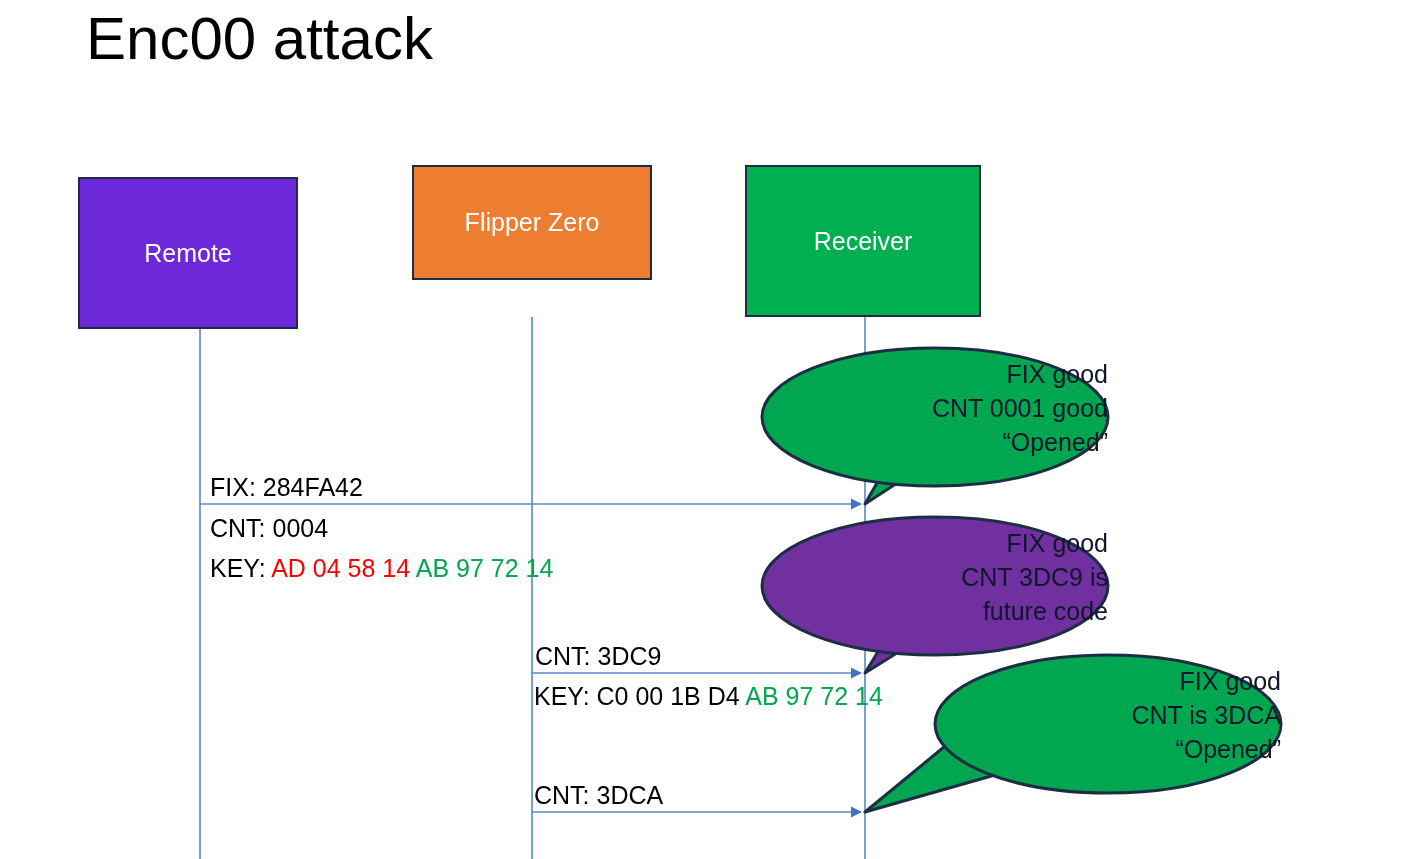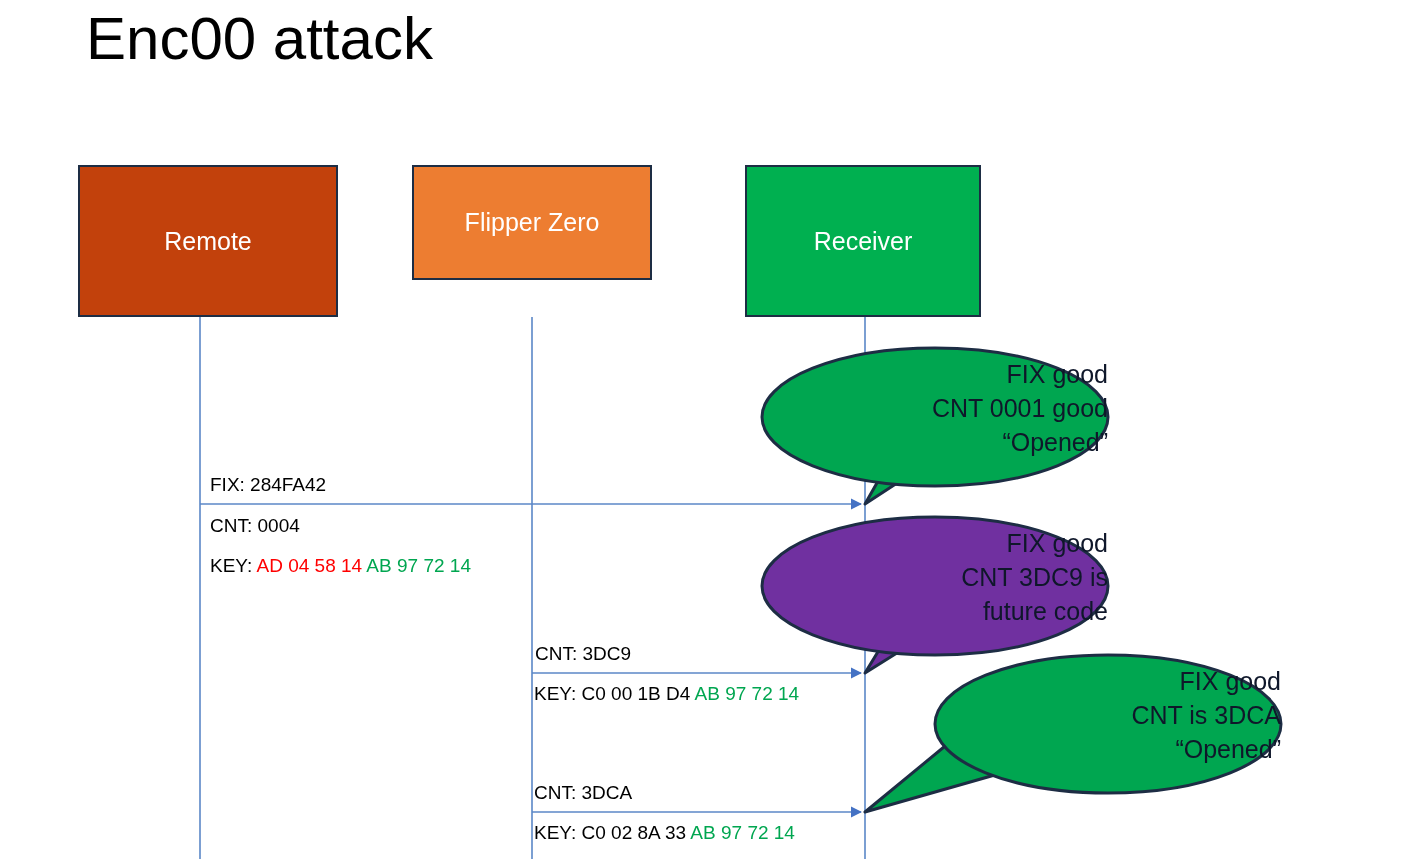--- a/index.html
+++ b/index.html
@@ -45,21 +45,21 @@
     justify-content: center;
   }
   .actor-label {
     color: #ffffff;
     font-size: 25px;
     font-weight: 400;
     white-space: nowrap;
   }
   .msg-text {
     position: absolute;
-    font-size: 19px;
+    font-size: 25px;
     color: #000000;
     white-space: nowrap;
     line-height: 1;
   }
   .msg-text .hex-red { color: #ff0000; }
   .msg-text .hex-green { color: #00a650; }
   .callout-text {
     position: absolute;
     color: #0f172a;
     font-size: 25px;
@@ -99,21 +99,21 @@
     </g>
 
     <g>
       <path d="M 968 710 L 930 742 L 845 812 L 1010 765 Z" fill="#00A650" stroke="#1D2D44" stroke-width="3" stroke-linejoin="round"></path>
       <ellipse cx="1088" cy="724" rx="173" ry="69" fill="#00A650" stroke="#1D2D44" stroke-width="3"></ellipse>
     </g>
   </svg>
 
   <div class="slide-title">Enc00 attack</div>
 
-  <div class="actor-box" style="left:58px; top:165px; width:260px; height:152px; background:#c2410c;">
+  <div class="actor-box" style="left:58px; top:177px; width:220px; height:152px; background:#6d28d9;">
     <span class="actor-label">Remote</span>
   </div>
 
   <div class="actor-box" style="left:392px; top:165px; width:240px; height:115px; background:#ED7D31;text-align:right;">
     <span class="actor-label">Flipper Zero</span>
   </div>
 
   <div class="actor-box" style="left:725px; top:165px; width:236px; height:152px; background:#00B050;">
     <span class="actor-label">Receiver</span>
   </div>
@@ -135,23 +135,20 @@
   </div>
 
   <div class="msg-text" style="left:514px; top:684px;">
     <span>KEY: C0 00 1B D4 </span><span class="hex-green">AB 97 72 14</span>
   </div>
 
   <div class="msg-text" style="left:514px; top:783px;">
     <span>CNT: 3DCA</span>
   </div>
 
-  <div class="msg-text" style="left:514px; top:823px;">
-    <span>KEY: C0 02 8A 33 </span><span class="hex-green">AB 97 72 14</span>
-  </div>
 
   <div class="callout-text" style="left:742px; top:358px; width:346px;">
     <div>FIX good</div>
     <div>CNT 0001 good</div>
     <div>“Opened”</div>
   </div>
 
   <div class="callout-text" style="left:742px; top:527px; width:346px;">
     <div>FIX good</div>
     <div>CNT 3DC9 is</div>

